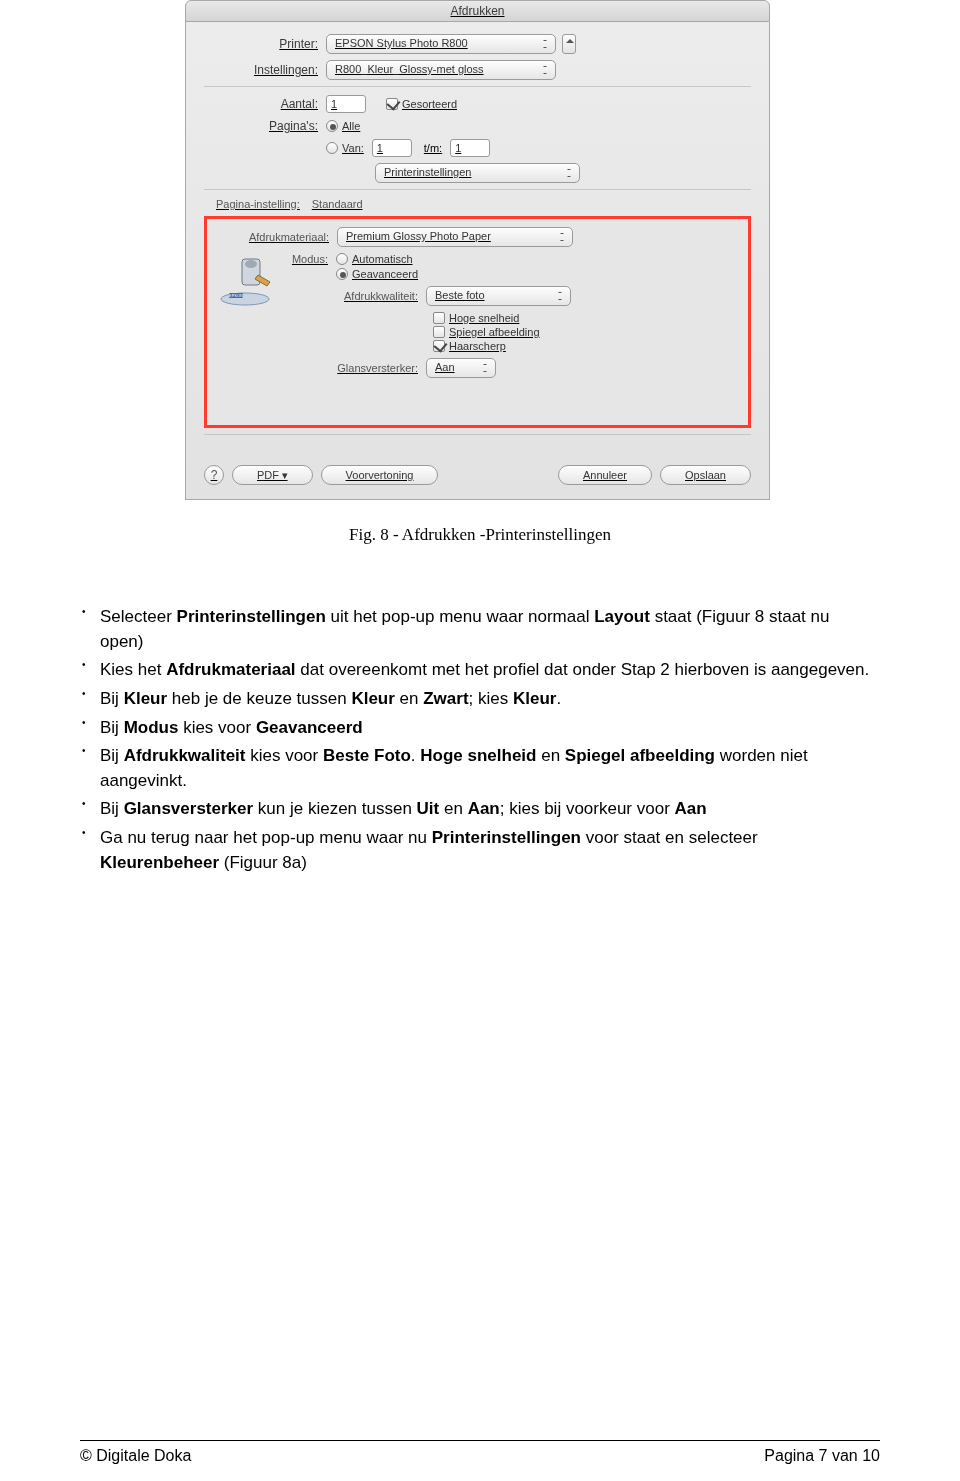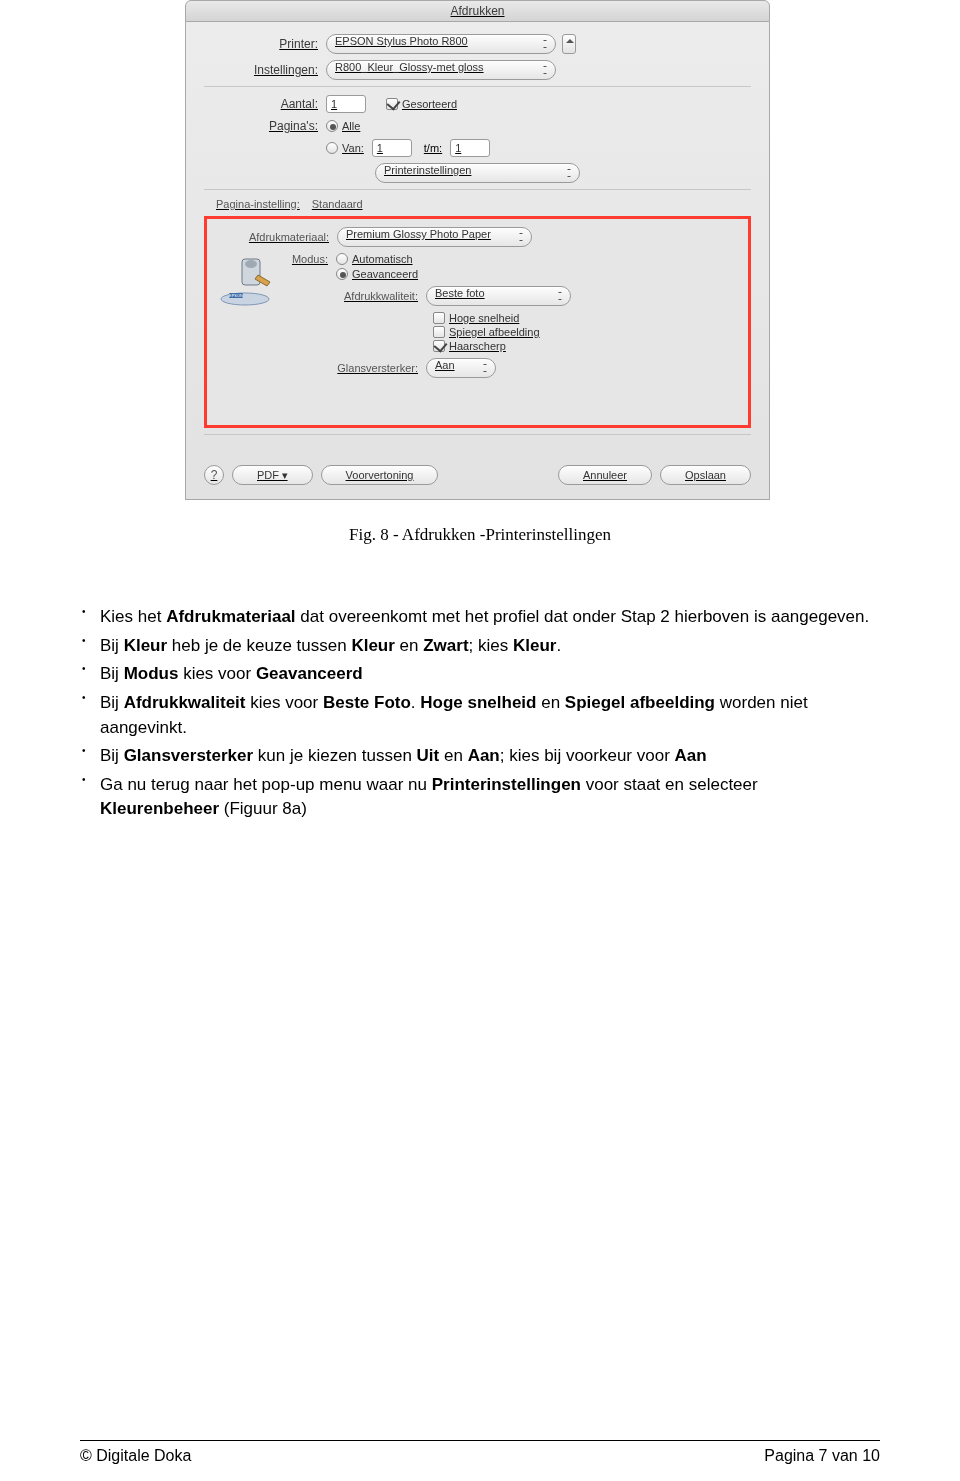--- a/index.html
+++ b/index.html
@@ -61,25 +61,25 @@
     width: 98px;
     text-align: right;
     padding-right: 6px;
     color: #555;
     font-size: 11px;
   }
   .popup {
     position: relative;
     background: linear-gradient(#fdfdfd,#e6e6e6);
     border: 1px solid #9a9a9a;
-    border-radius: 10px;
+    border-radius: 5px;
     height: 20px;
     display: inline-flex;
-    align-items: flex-start;
-    padding: 0 22px 16px 8px;
+    align-items: flex-end;
+    padding: 0 22px 4px 8px;
     font-size: 11px;
     color: #333;
     box-shadow: 0 1px 0 rgba(255,255,255,.7) inset;
     white-space: nowrap;
   }
   .popup::after {
     content: "";
     position: absolute;
     right: 6px; top: 4px;
     width: 8px; height: 10px;
@@ -278,21 +278,21 @@
       <hr class="sep">
 
       <div class="row" style="margin-left:12px;">
         <span class="lab-small" style="width:auto">Pagina-instelling:</span>
         <span style="margin-left:6px;color:#555">Standaard</span>
       </div>
 
       <div class="inset">
         <div class="irow">
           <div class="ilab">Afdrukmateriaal:</div>
-          <div class="popup" style="width:195px">
+          <div class="popup" style="width:236px">
             <span>Premium Glossy Photo Paper</span>
           </div>
         </div>
 
         <div class="irow" style="align-items:flex-start;">
           <div class="epson-icon">
             <svg viewBox="0 0 60 55">
               <ellipse cx="28" cy="46" rx="24" ry="6" fill="#c9d4e3" stroke="#7f96b5"></ellipse>
               <rect x="12" y="40" width="14" height="5" rx="1" fill="#3e6ea8"></rect>
               <text x="19" y="44" font-size="4" fill="#fff" text-anchor="middle">EPSON</text>
@@ -372,20 +372,23 @@
         </div>
       </div>
 
     </div>
   </div>
 
   <div class="caption">Fig. 8 - Afdrukken -Printerinstellingen</div>
 
   <ul class="content">
     <li>
+      <span>Selecteer </span><span class="bold">Printerinstellingen</span><span> uit het pop-up menu waar normaal </span><span class="bold">Layout</span><span> staat (Figuur 8 staat nu open)</span>
+    </li>
+    <li>
       <span>Kies het </span><span class="bold">Afdrukmateriaal</span><span> dat overeenkomt met het profiel dat onder Stap 2 hierboven is aangegeven.</span>
     </li>
     <li>
       <span>Bij </span><span class="bold">Kleur</span><span> heb je de keuze tussen </span><span class="bold">Kleur</span><span> en  </span><span class="bold">Zwart</span><span>; kies </span><span class="bold">Kleur</span><span>.</span>
     </li>
     <li>
       <span>Bij </span><span class="bold">Modus</span><span> kies voor </span><span class="bold">Geavanceerd</span>
     </li>
     <li>
       <span>Bij </span><span class="bold">Afdrukkwaliteit</span><span> kies voor </span><span class="bold">Beste Foto</span><span>. </span><span class="bold">Hoge snelheid</span><span> en  </span><span class="bold">Spiegel afbeelding</span><span> worden niet aangevinkt.</span>

